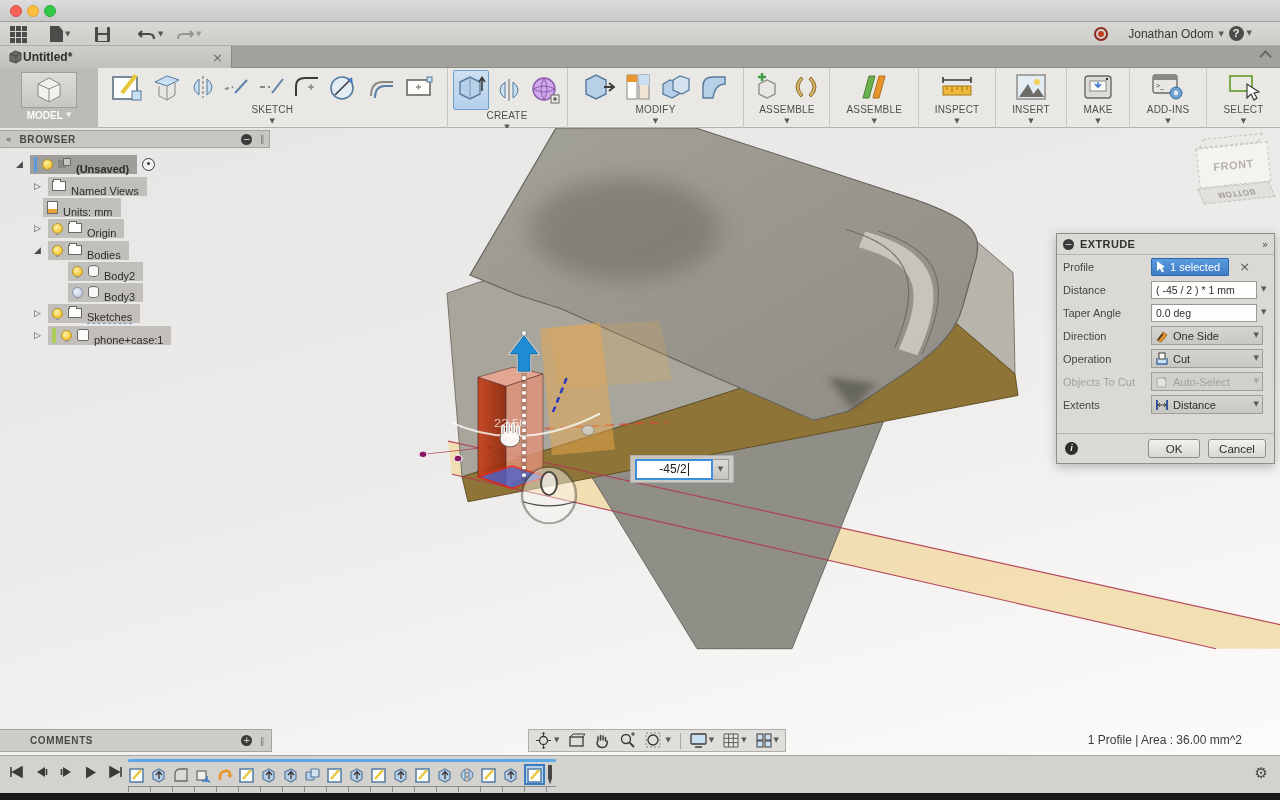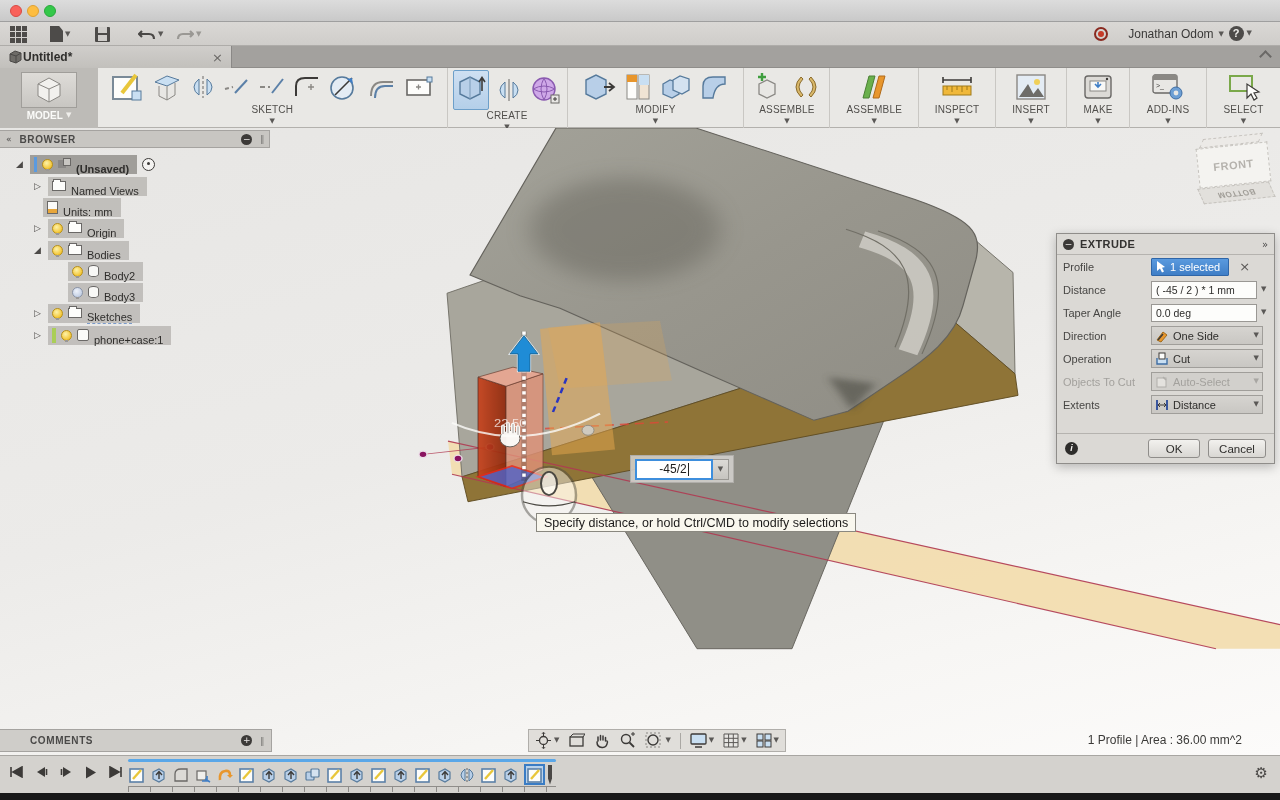--- a/index.html
+++ b/index.html
@@ -761,21 +761,20 @@
   <div id="dist-input-wrap">
     <span id="dist-input">
       <span>-45/2</span>
         <span class="caret-bar"></span>
     </span>
     <span id="dist-dd">
       <span class="caret">▼</span>
     </span>
   </div>
 
-  <div id="tooltip">Specify distance, or hold Ctrl/CMD to modify selections</div>
 
   <div id="comments-bar">
     <span id="comments-label">COMMENTS</span>
     <span class="dark-dot glyph">+</span>
     <span class="grip">||</span>
   </div>
 
   <div id="navbar">
     <span class="nav-item">
       <svg width="17" height="17" viewBox="0 0 17 17">

